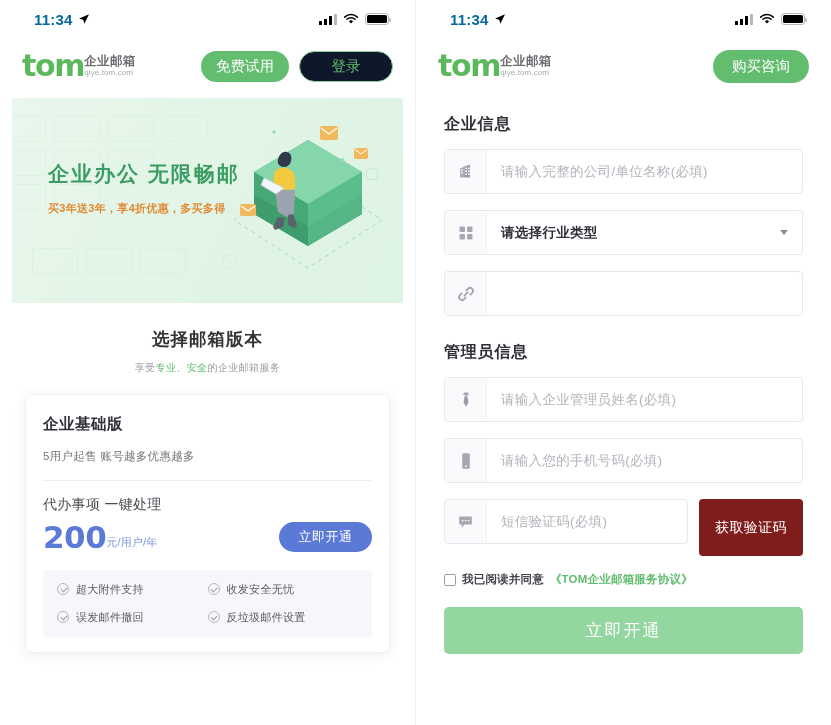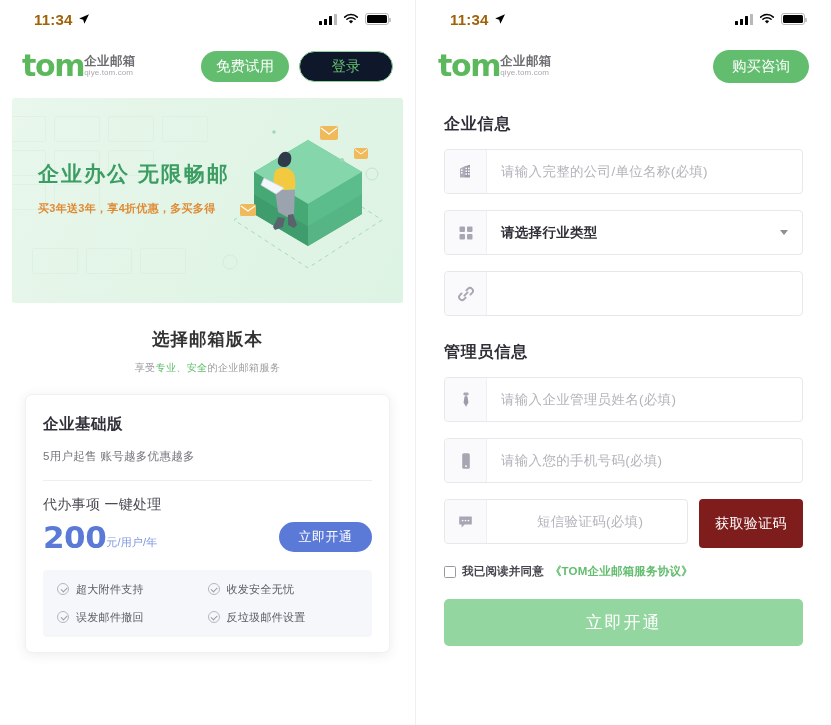--- a/index.html
+++ b/index.html
@@ -15,21 +15,21 @@
   .screen-left  { width: 415px; }
   .screen-right { width: 416px; border-left: 1px solid #f0f0f2; }
 
   
   .statusbar {
     height: 38px; display: flex; align-items: center;
     justify-content: space-between;
     padding: 0 26px 0 34px;
   }
   .sb-time {
-    font-size: 15px; font-weight: bold; color: #a16207;
+    font-size: 15px; font-weight: bold; color: #0369a1;
     letter-spacing: 0.2px; display: flex; align-items: center; gap: 5px;
   }
   .sb-loc { display: inline-block; }
   .sb-right { display: flex; align-items: center; gap: 6px; }
   .sig { display: flex; align-items: flex-end; gap: 2px; height: 11px; }
   .sig i { display: block; width: 3px; background: #000; border-radius: 0.5px; }
   .sig i:nth-child(1) { height: 4px; }
   .sig i:nth-child(2) { height: 6px; }
   .sig i:nth-child(3) { height: 8.5px; }
   .sig i:nth-child(4) { height: 11px; background: #b9b9bd; }
@@ -70,21 +70,21 @@
   
   .banner {
     margin: 4px 12px 0 12px; height: 205px; border-radius: 3px;
     background: linear-gradient(118deg, #e9f7ec 0%, #e2f5e7 45%, #ddf3e4 100%);
     position: relative; overflow: hidden;
   }
   .banner-grid { position: absolute; inset: 0; opacity: .55; }
   .banner-grid span {
     position: absolute; border: 1px solid #d3eedb; border-radius: 2px;
   }
-  .banner-txt { position: absolute; left: 26px; top: 62px; }
+  .banner-txt { position: absolute; left: 36px; top: 62px; }
   .banner-title {
     font-size: 21px; font-weight: bold; color: #3c9d63;
     letter-spacing: 2px; white-space: nowrap;
   }
   .banner-sub {
     margin-top: 13px; font-size: 11px; font-weight: bold;
     color: #e08a33; letter-spacing: 0.3px; white-space: nowrap;
   }
   .banner-art { position: absolute; right: 6px; top: 14px; width: 185px; height: 180px; }
 
@@ -159,21 +159,21 @@
     font-size: 13.5px; letter-spacing: .3px;
   }
   .f-ph { color: #b3b3bb; }
   .f-val { color: #303038; font-weight: bold; }
   .f-caret {
     width: 0; height: 0; border-left: 4.5px solid transparent;
     border-right: 4.5px solid transparent; border-top: 5px solid #8e8e98;
     margin-right: 14px; align-self: center;
   }
   .field-row { display: flex; gap: 11px; margin-bottom: 16px; }
-  .field-row .field { flex: 1; margin-bottom: 4px; gap: 36px; }
+  .field-row .field { flex: 1; margin-bottom: 12px; }
   .btn-code {
     width: 104px; background: #7f1d1d; color: #fff; border-radius: 4px;
     font-size: 14px; display: flex; align-items: center; justify-content: center;
     cursor: pointer; flex: 0 0 auto; letter-spacing: .4px;
   }
   .agree { display: flex; align-items: center; gap: 6px; margin-top: 2px; }
   .cbox {
     width: 12px; height: 12px; border: 1.3px solid #9a9aa4;
     border-radius: 1.5px; background: #fff; flex: 0 0 auto; cursor: pointer;
   }

